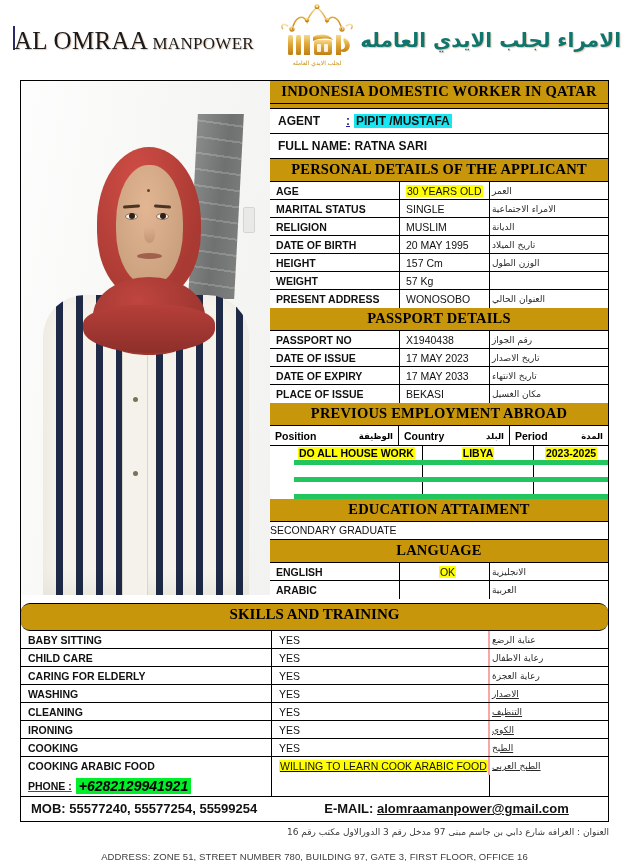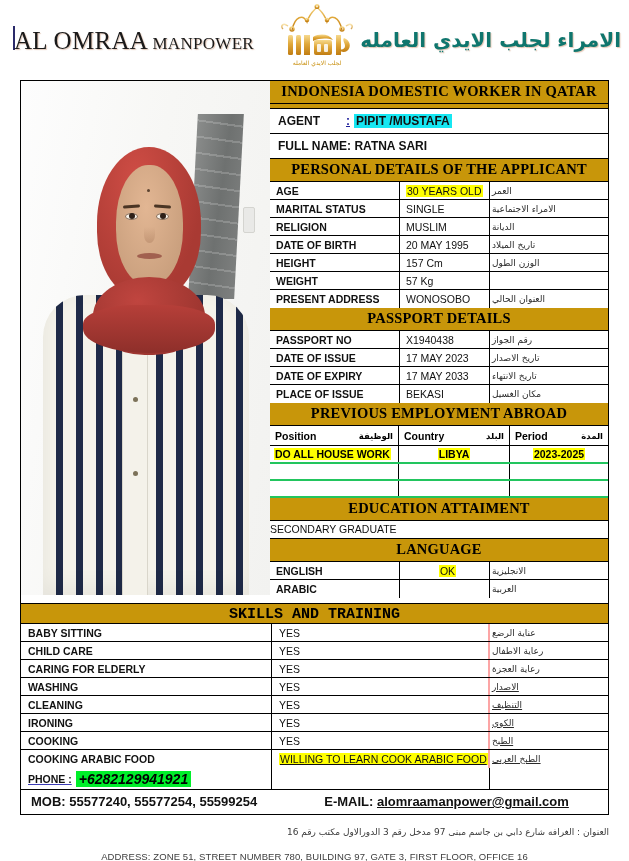--- a/index.html
+++ b/index.html
@@ -251,21 +251,21 @@
     font-weight: bold;
     border-right: 1px solid #000;
     display:flex; align-items:center; justify-content:space-between;
     min-height: 19px;
   }
   .emp-head > div:last-child { border-right: none; }
   .emp-ar {
     font-family:"DejaVu Sans", sans-serif;
     font-size: 8.5px; font-weight: bold; direction: rtl;
   }
-  .emp-row { display:flex; border-bottom:2px solid #22c55e; min-height: 18px; }
+  .emp-row { display:flex; border-bottom:5px solid #22c55e; min-height: 18px; margin-left: 24px; }
   .emp-row > div {
     border-right:1px solid #000;
     font-size: 10.5px; font-weight: bold;
     display:flex; align-items:center;
     padding: 1px 4px;
   }
   .emp-row > div:last-child { border-right:none; }
   .emp-row .pos { justify-content:flex-start; }
   .emp-row .cty, .emp-row .per { justify-content:center; }
   .w-pos { width: 129px; }
@@ -278,25 +278,26 @@
     font-size: 10.5px;
     font-weight: normal;
     padding: 2px 0 3px;
     border-bottom: 1px solid #000;
     color:#111;
   }
 
   
   .skills-head {
     background:#c8960a; color:#000;
-    font-family:Liberation Mono, monospace;
+    font-family:Liberation Serif, serif;
     font-weight:bold; font-size:15px; text-align:center;
-    padding: 2px 0 0;
+    padding: 2px 0 7px;
     border-top: 1px solid #000;
     border-bottom: 1px solid #000;
+    border-radius: 9px;
   }
   .srow { display:flex; border-bottom:1px solid #000; min-height: 18px; }
   .srow:last-child { border-bottom:none; }
   .s-label {
     width: 251px; padding: 2px 0 2px 7px;
     font-size: 10.5px; font-weight: bold; color:#111;
     border-right:1px solid #000; display:flex; align-items:center;
   }
   .s-value {
     width: 218px; padding: 2px 0 2px 7px;

